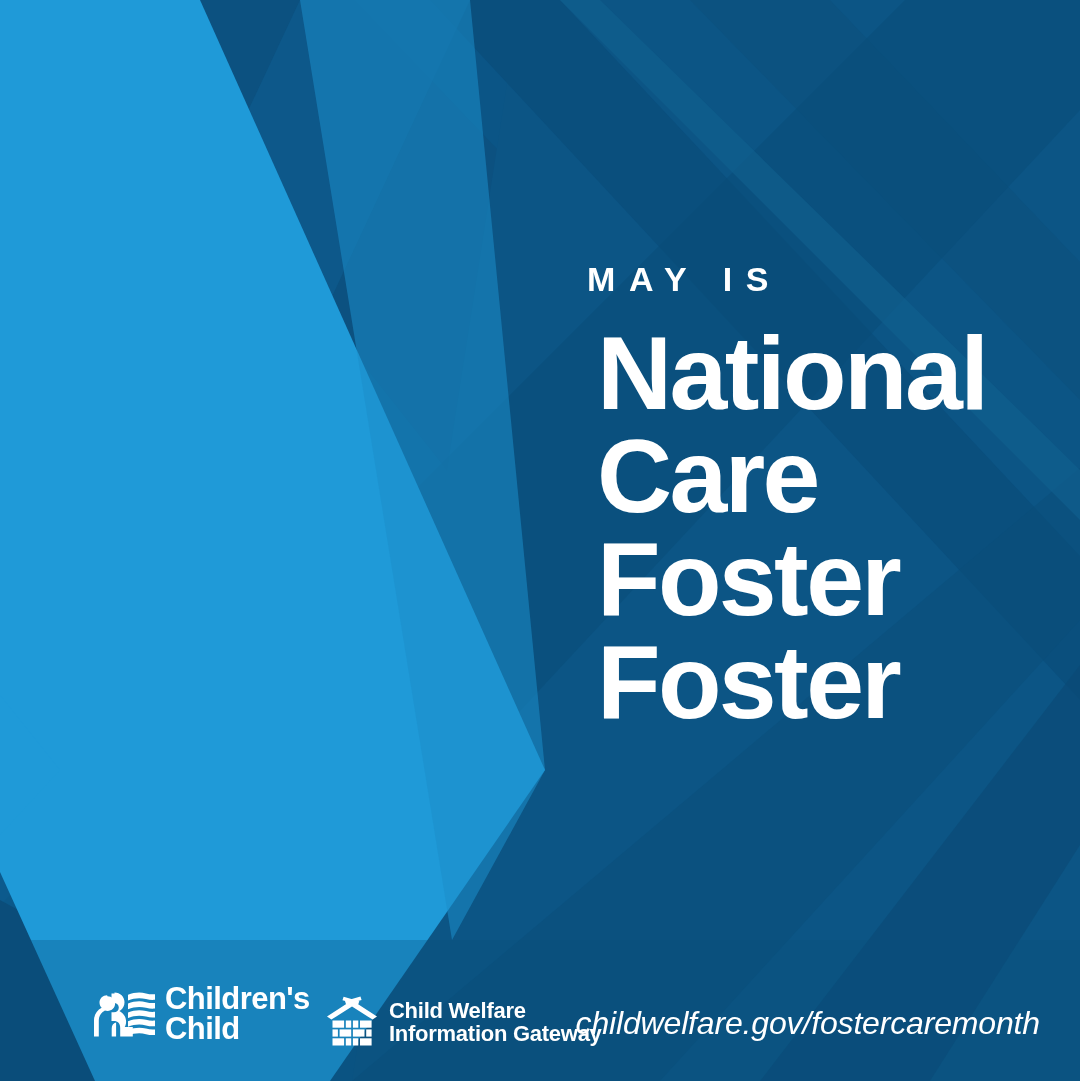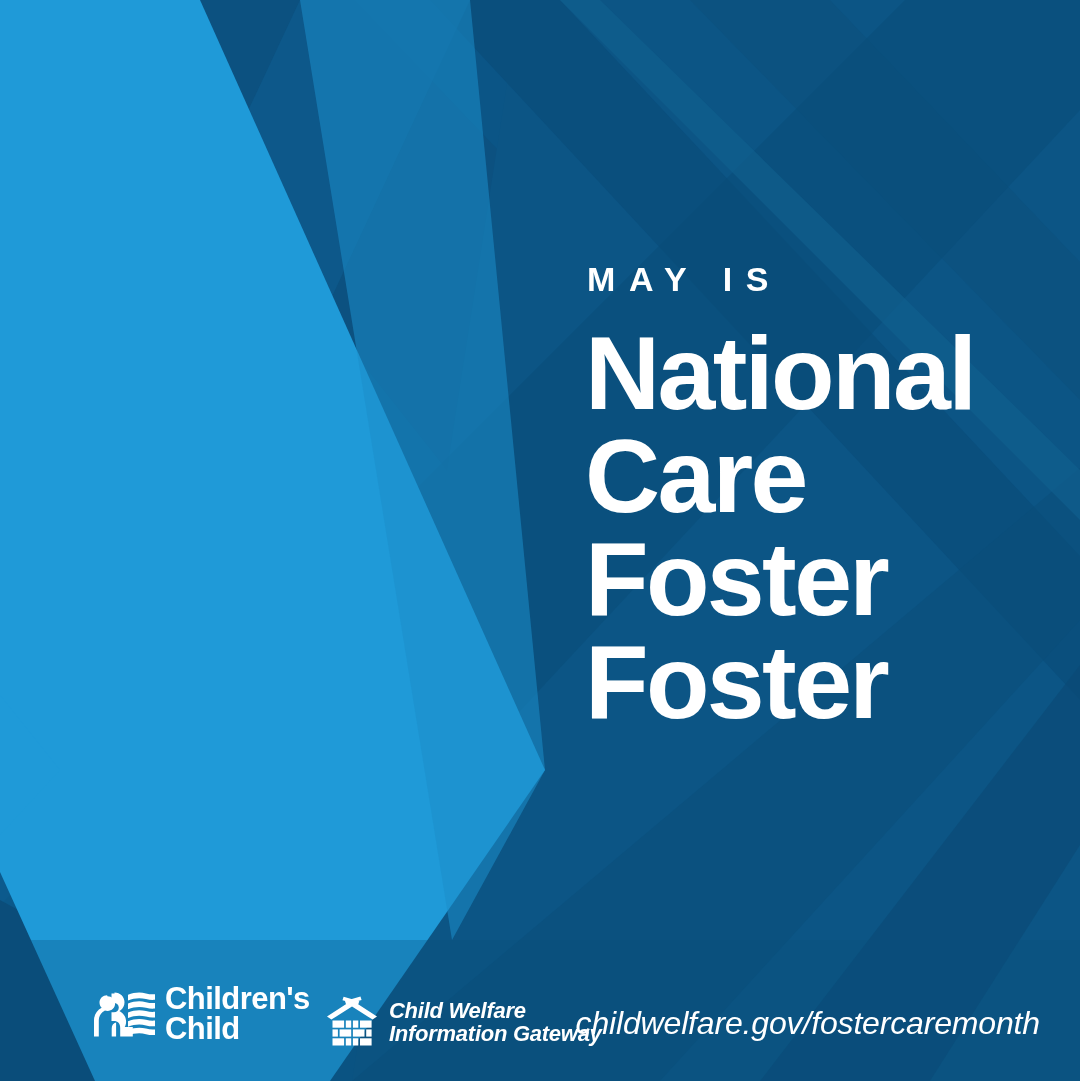--- a/index.html
+++ b/index.html
@@ -52,21 +52,21 @@
     margin: 0 0 26px 2px;
     white-space: nowrap;
   }
 
   .title {
     color: #ffffff;
     font-size: 104px;
     font-weight: bold;
     line-height: 0.99;
     letter-spacing: -0.025em;
-    margin: 0;
+    margin: 12px;
   }
   .title .tline { display: block; white-space: nowrap; }
 
   
   .footer {
     position: absolute;
     left: 0;
     right: 0;
     bottom: 28px;
     height: 70px;
@@ -103,21 +103,20 @@
     height: 58px;
   }
   .logo-gw .mark { width: 54px; height: 54px; flex: 0 0 54px; }
   .logo-gw .wordmark {
     color: #ffffff;
     font-weight: bold;
     font-size: 22px;
     line-height: 1.06;
     letter-spacing: -0.012em;
     white-space: nowrap;
-    font-style: italic;
   }
 
   .url {
     position: absolute;
     right: 40px;
     bottom: 11px;
     color: #ffffff;
     font-size: 32px;
     font-weight: normal;
     letter-spacing: -0.005em;

